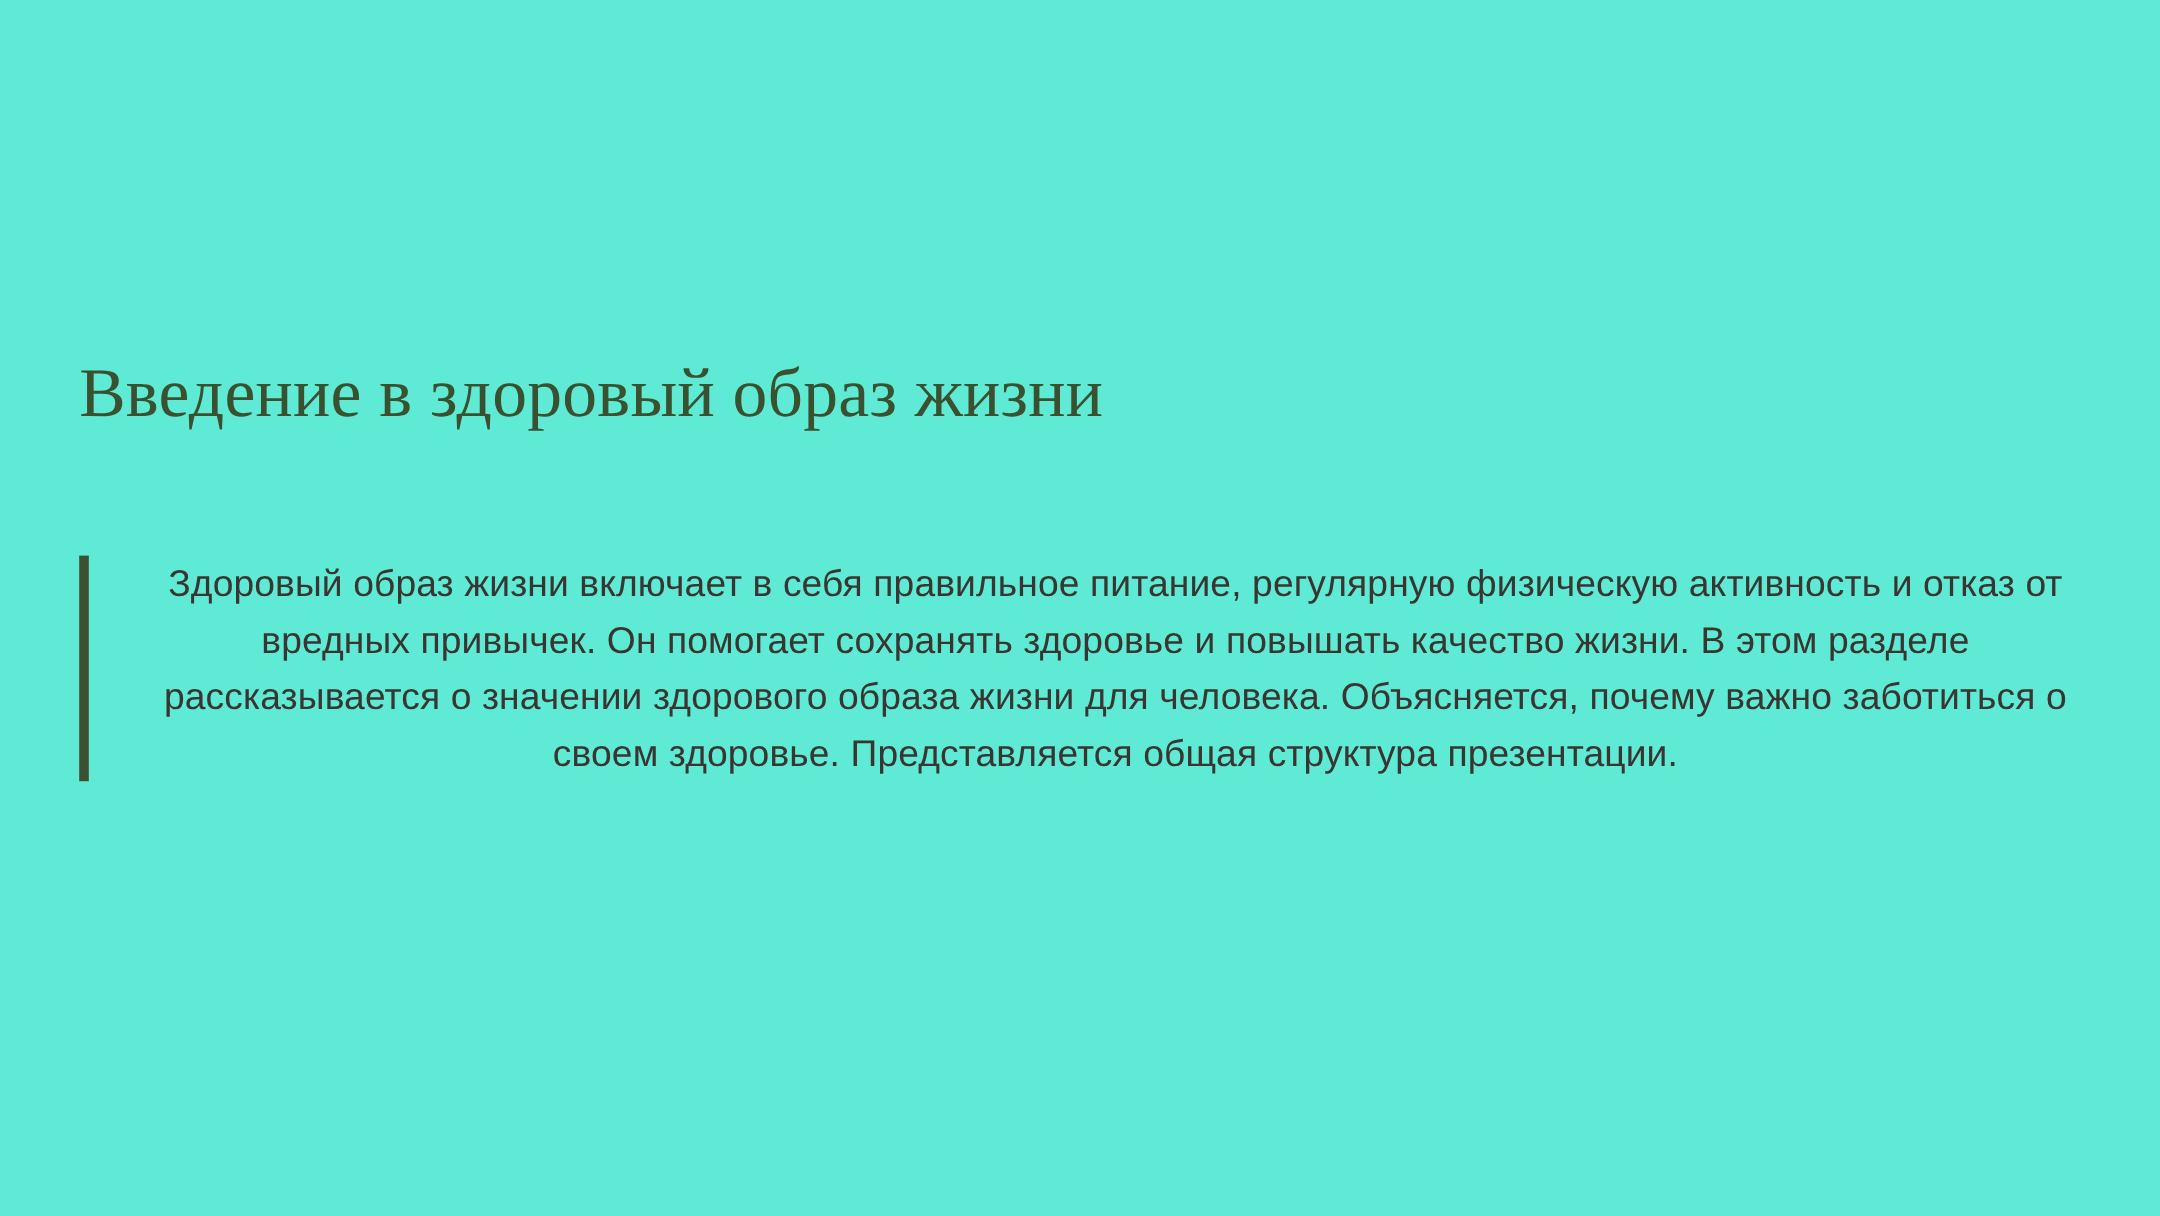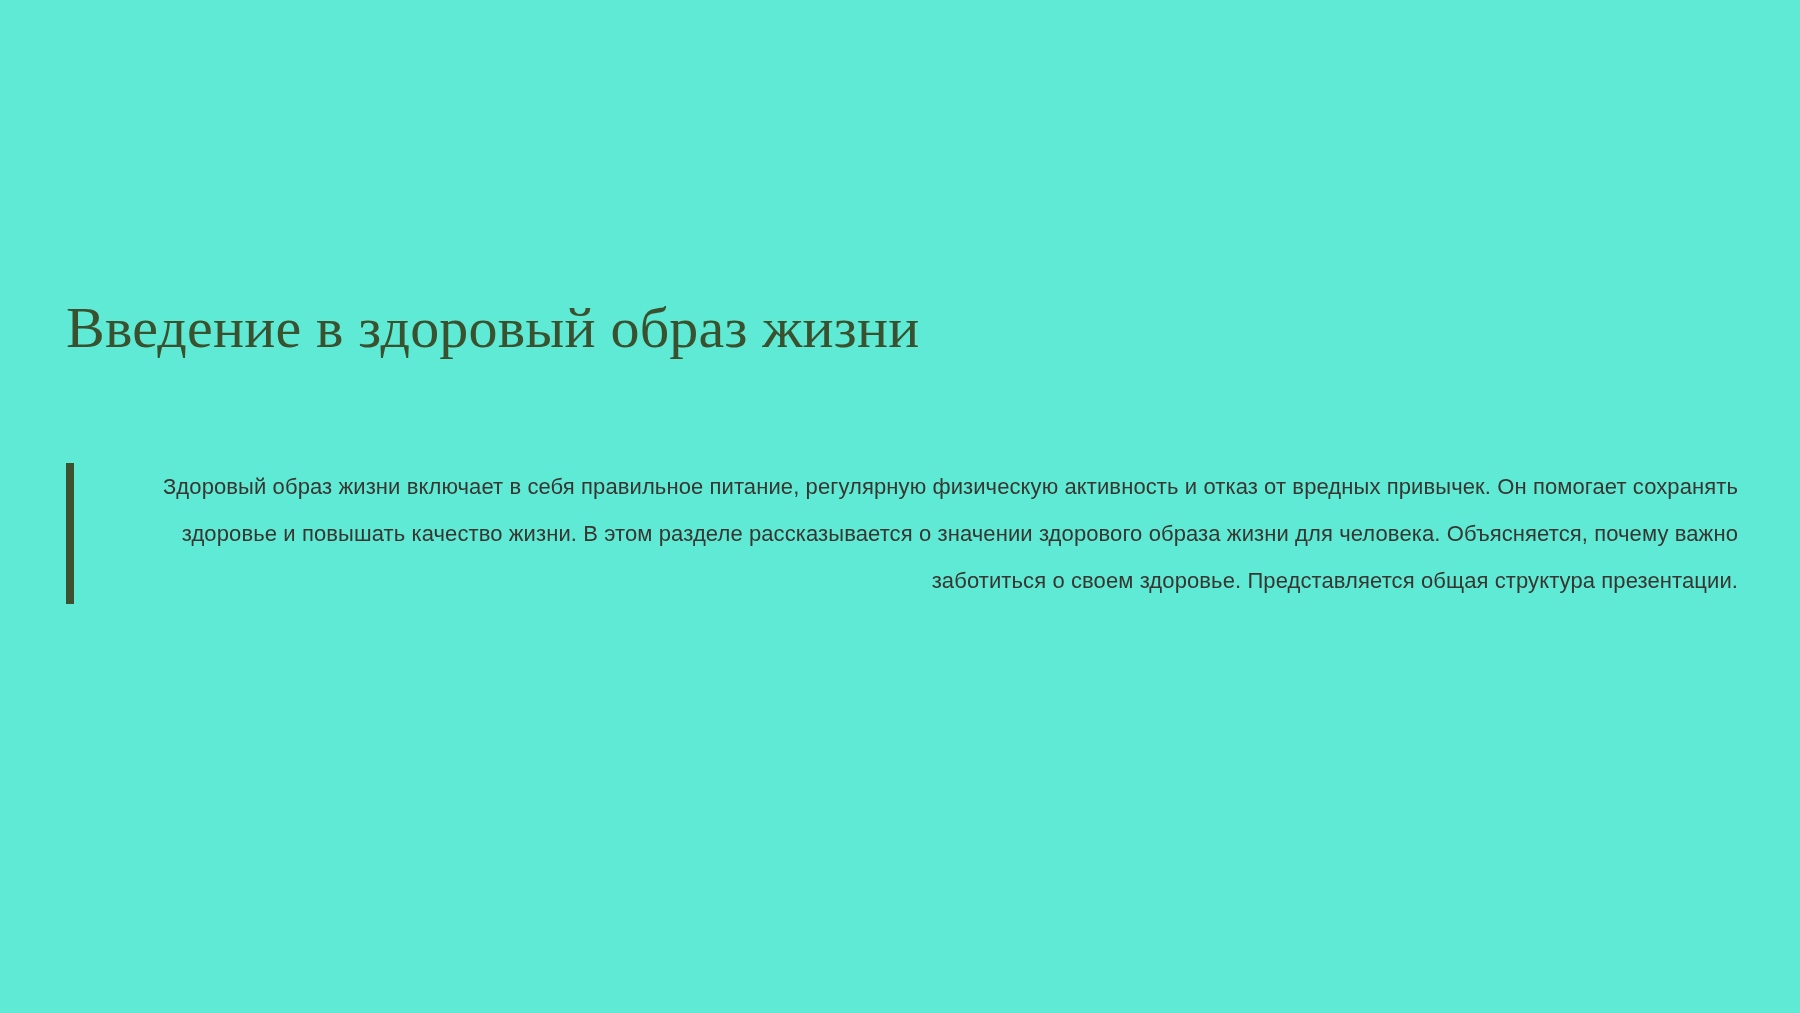--- a/index.html
+++ b/index.html
@@ -54,24 +54,24 @@
     background: #3d5130;
     border-radius: 0;
   }
 
   #body-text {
     flex: 1 1 auto;
     margin: 0;
     padding: 0 0 0 47px;
     font-family: "Liberation Sans", "DejaVu Sans", sans-serif;
     font-weight: 400;
-    font-size: 22px;
+    font-size: 31px;
     line-height: 47px;
     color: #393531;
-    text-align: right;
+    text-align: center;
     letter-spacing: 0.1px;
   }
 </style>
 </head>
 <body>
 
 <div id="slide" style="background: #5eead4;">
 
   <h1 id="slide-title" style="color: rgb(58, 81, 48);">Введение в здоровый образ жизни</h1>
 

